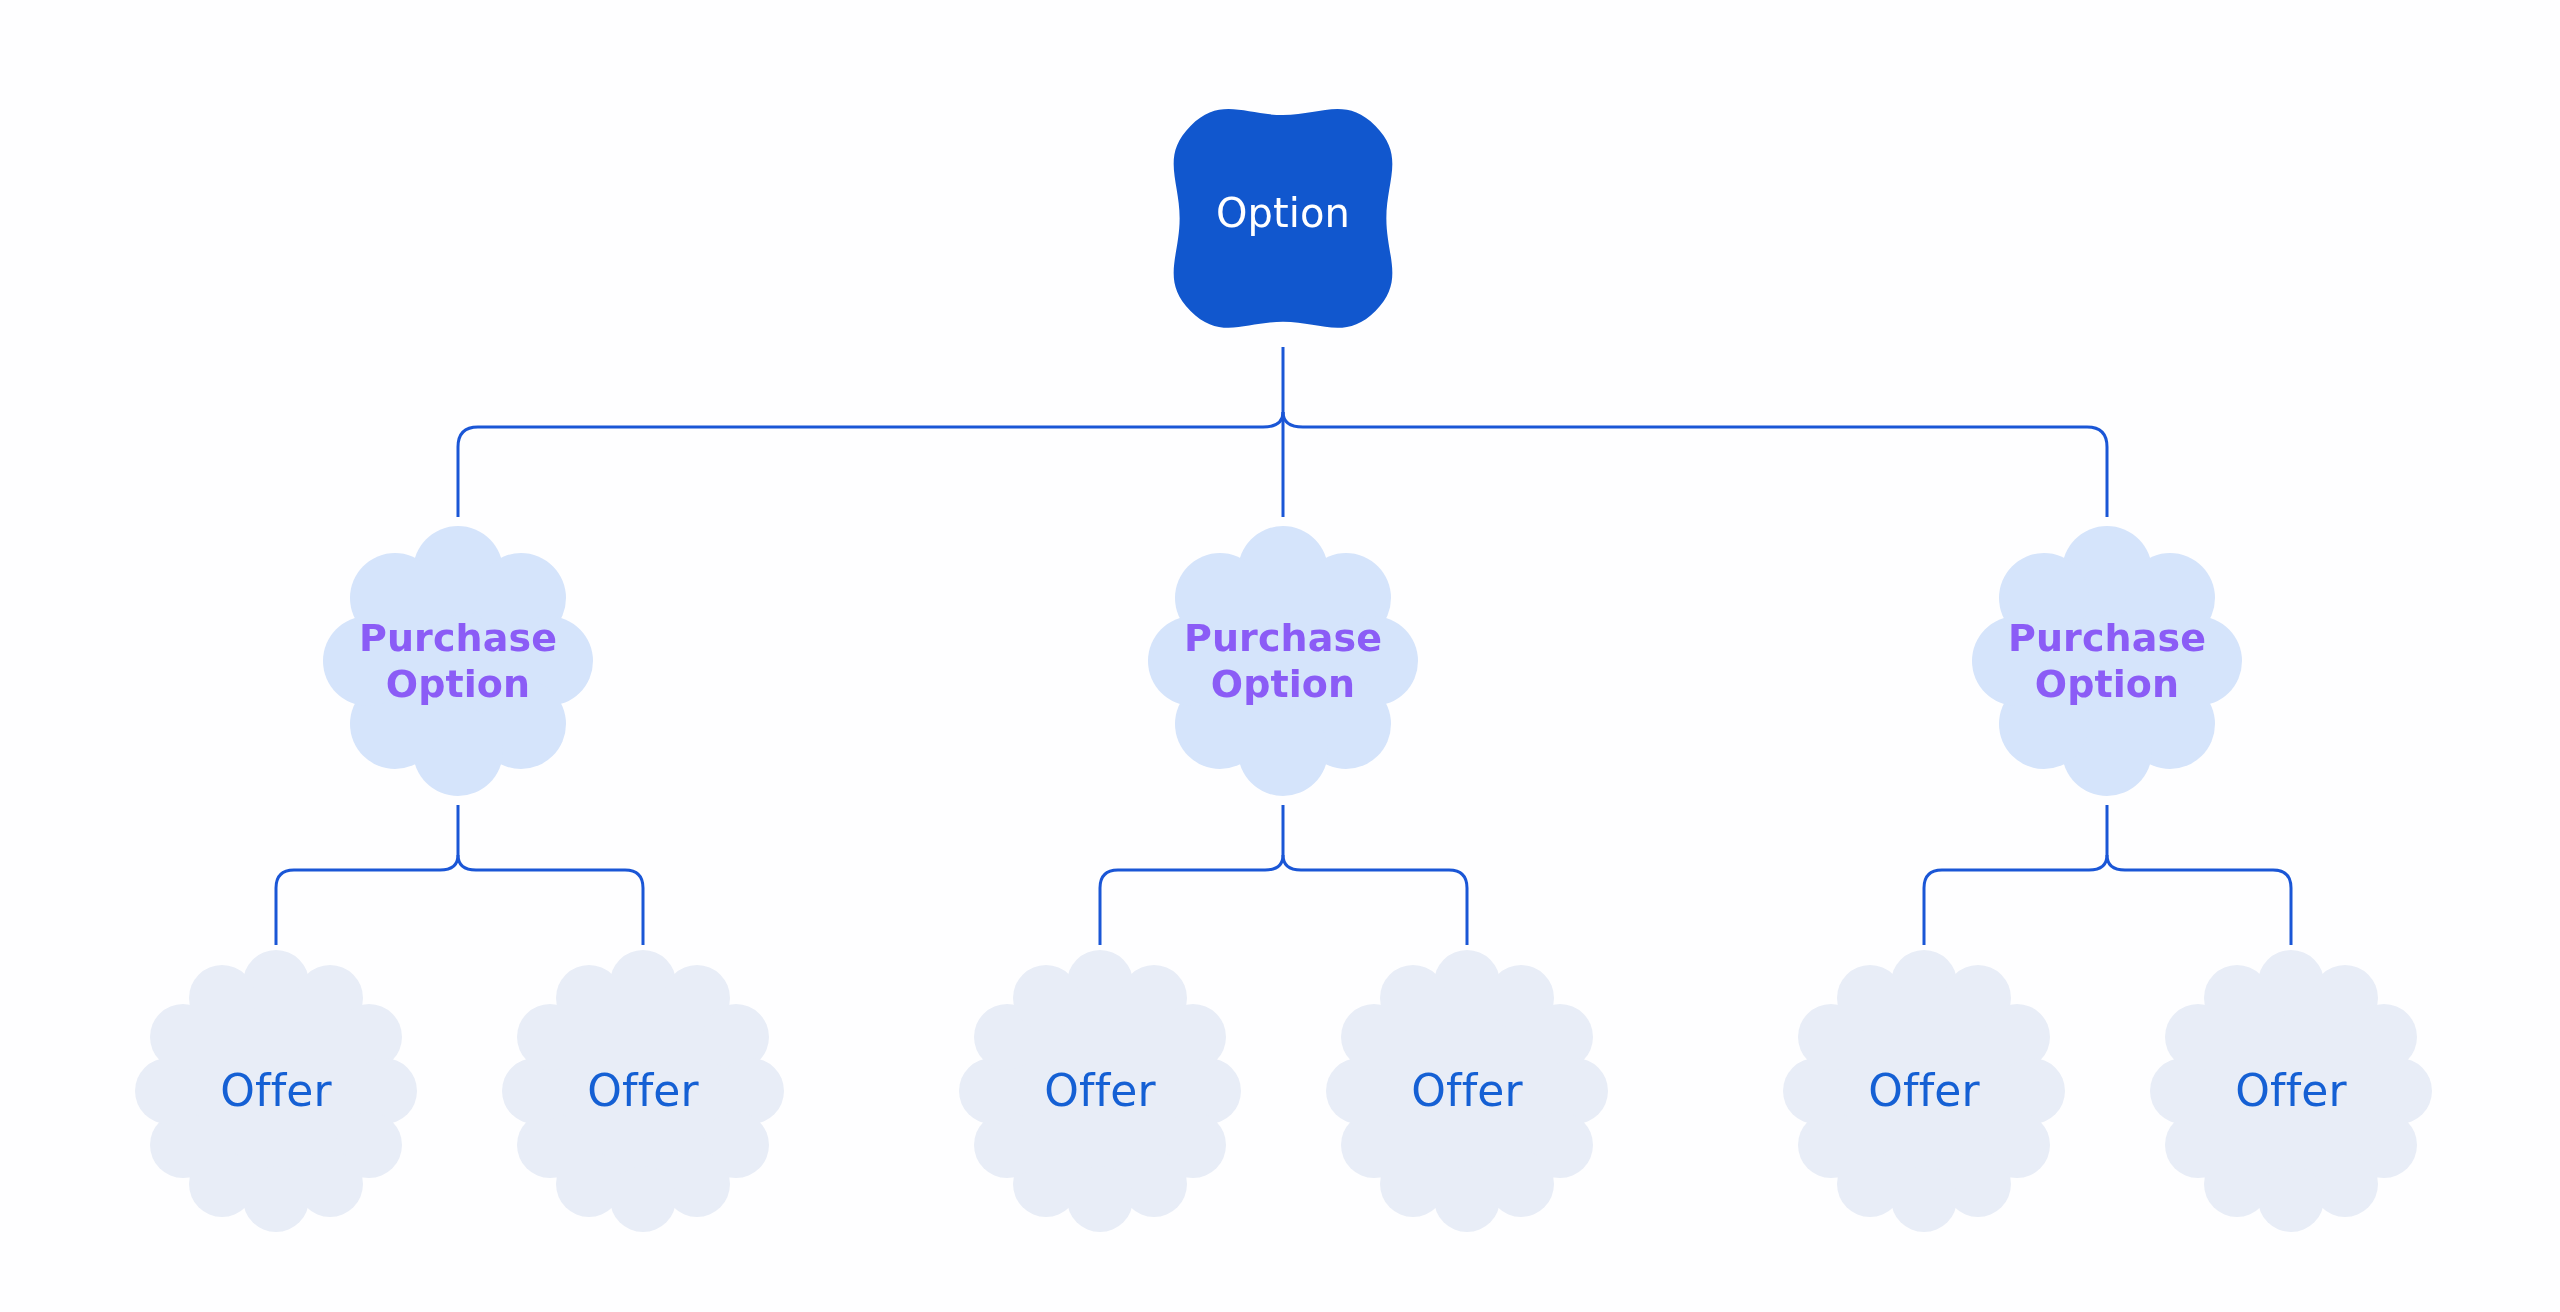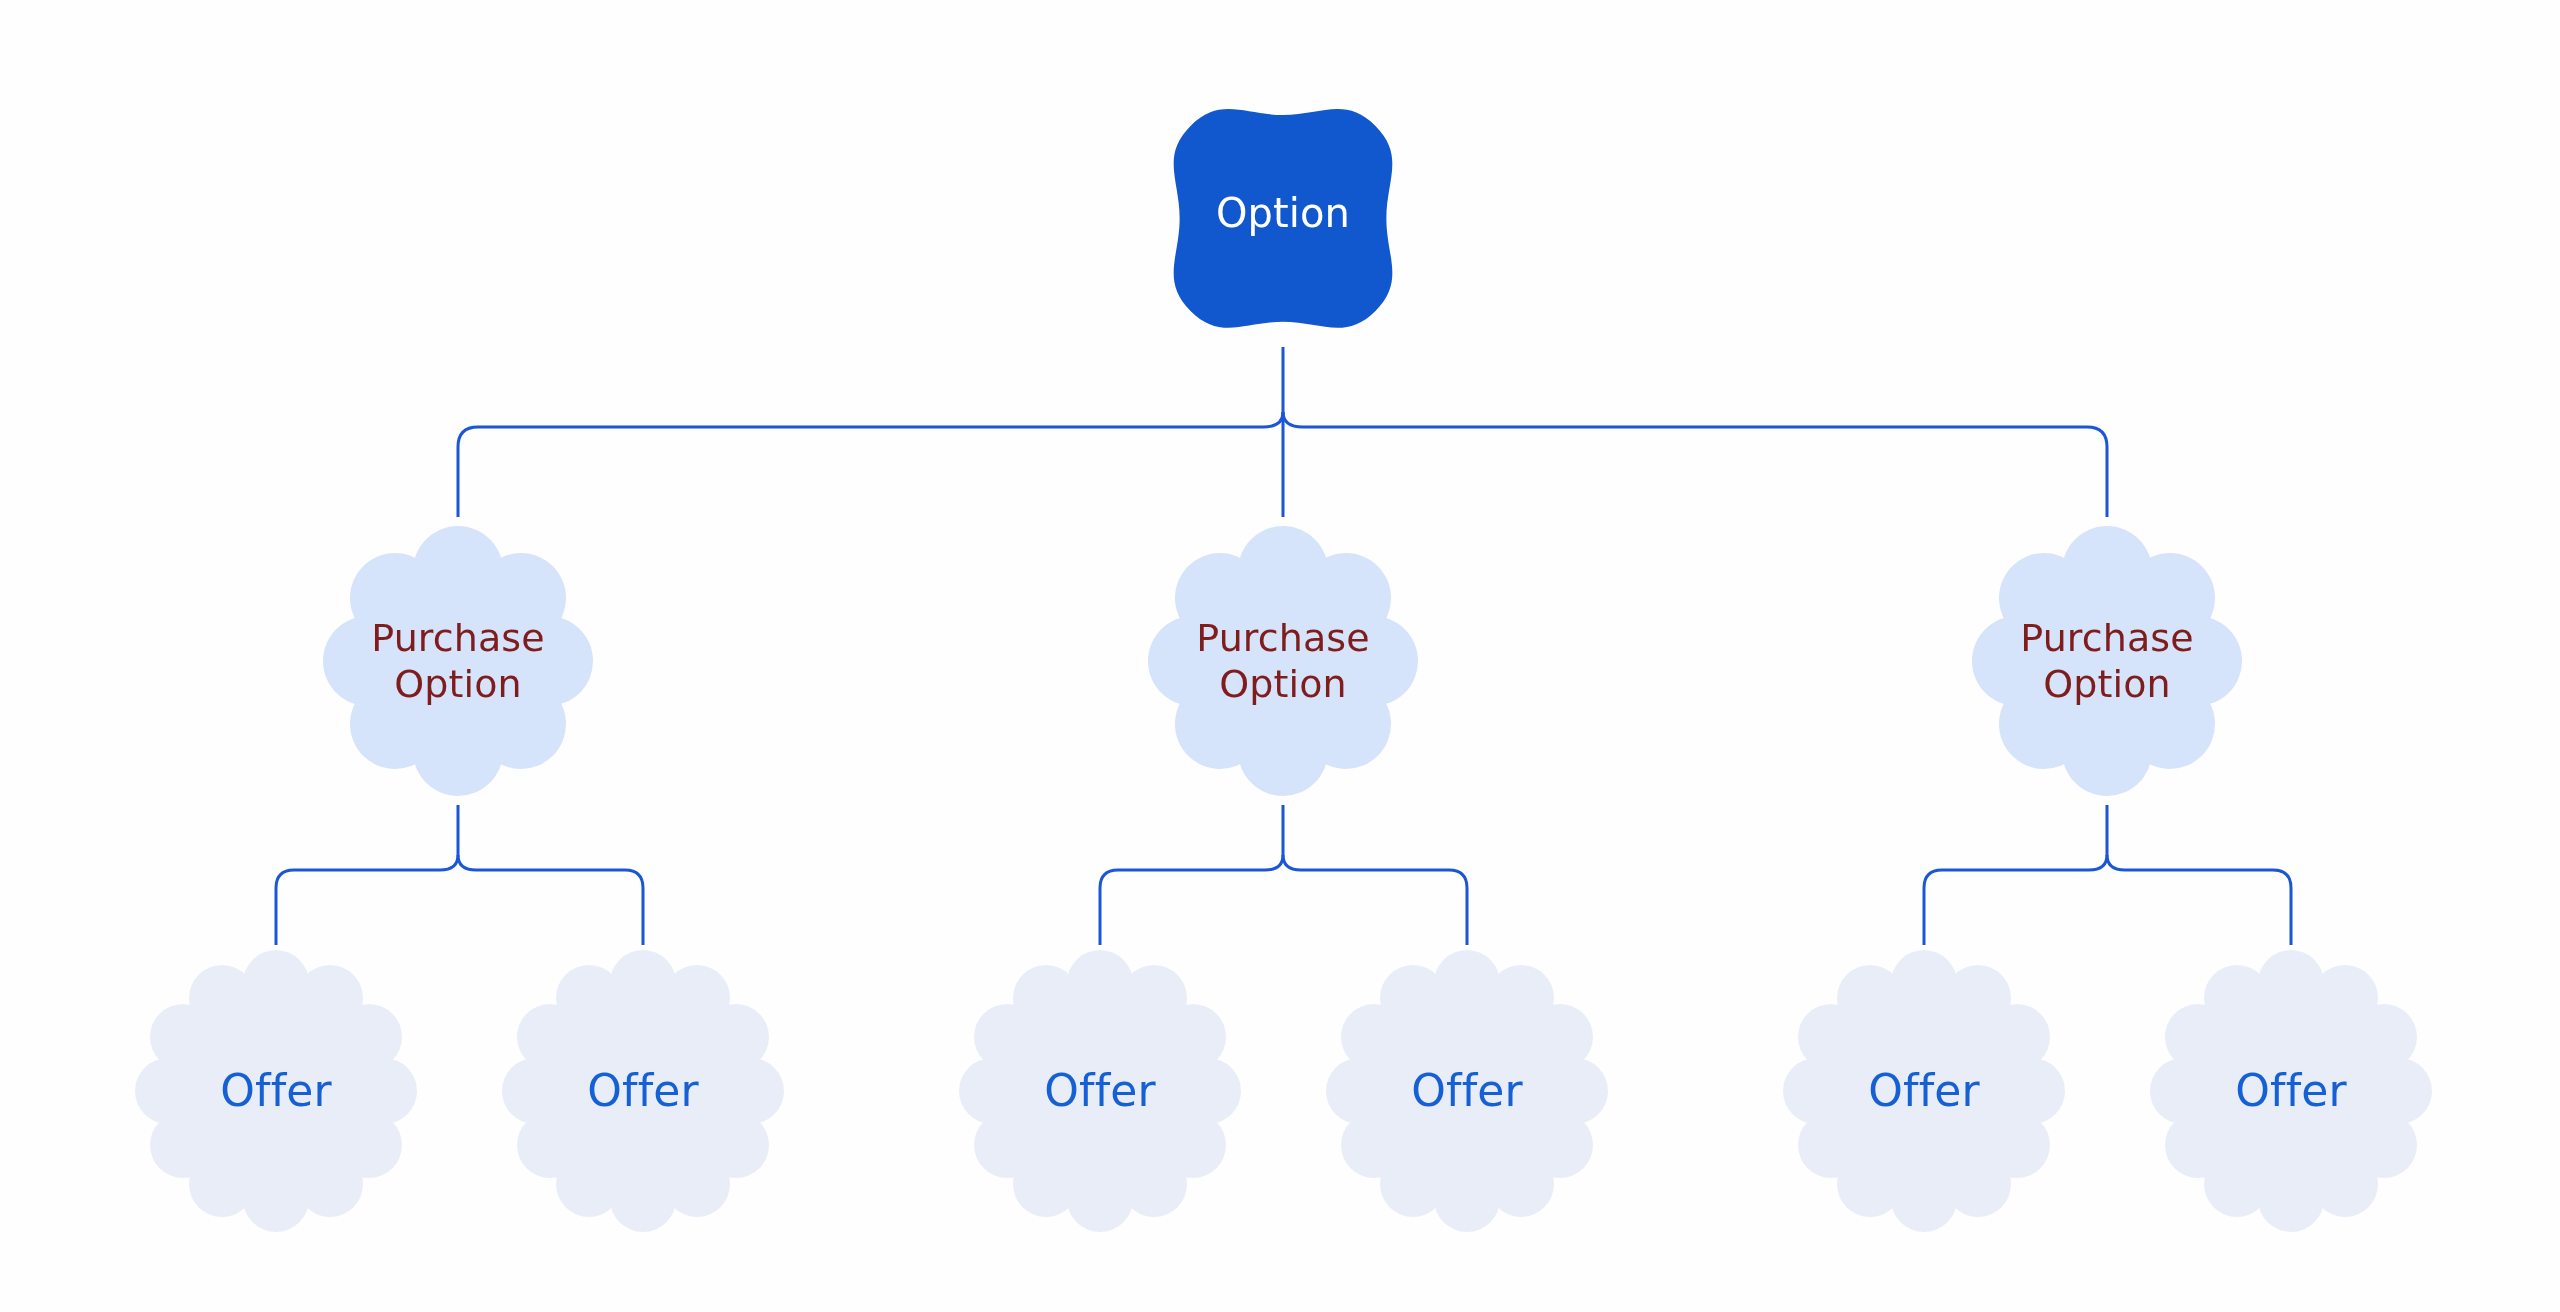--- a/index.html
+++ b/index.html
@@ -48,23 +48,23 @@
     line-height: 1.22;
     letter-spacing: 0.1px;
     white-space: pre-line;
   }
   .node-product .label {
     color: #ffffff;
     font-size: 40px;
     font-weight: 400;
   }
   .node-option .label {
-    color: #7f1d1d;
+    color: #8b5cf6;
     font-size: 38px;
-    font-weight: 400;
+    font-weight: 700;
   }
   .node-offer .label {
     color: #1560d4;
     font-size: 44px;
     font-weight: 400;
   }
 </style>
 </head>
 <body>
 

